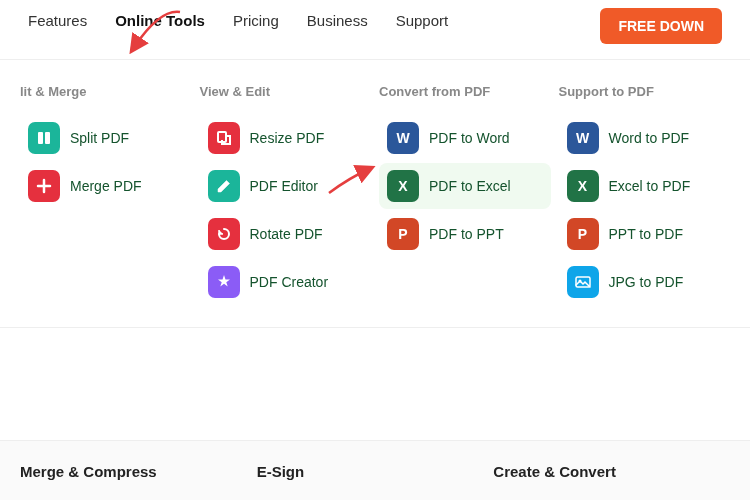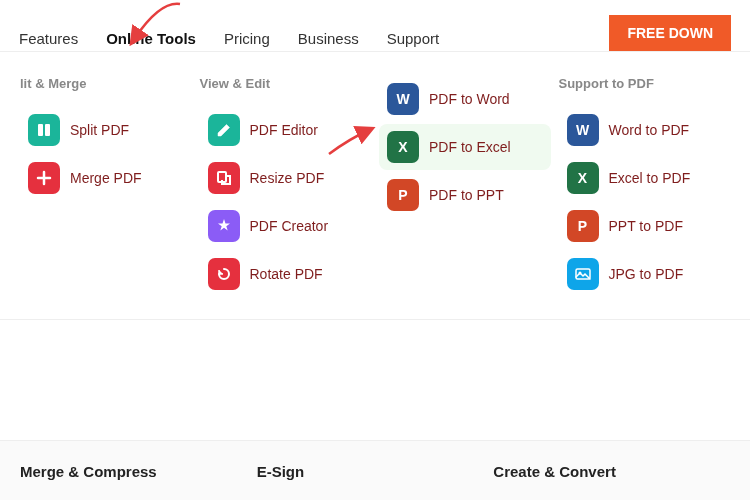--- a/index.html
+++ b/index.html
@@ -1,49 +1,49 @@
 <!DOCTYPE html>
 <html><head>
   <meta charset="utf-8">
   <style>
     * { margin: 0; padding: 0; box-sizing: border-box; }
     body { font-family: -apple-system, BlinkMacSystemFont, 'Segoe UI', Arial, sans-serif; background: #fff; width: 750px; height: 500px; overflow: hidden; }
     .nav-item { font-size: 15px; color: #333; cursor: pointer; padding: 4px 0; white-space: nowrap; }
     .nav-item.active { font-weight: 700; color: #111; }
-    .nav-free-btn { margin-left: auto; background: #f05a28; color: #fff; border: none; border-radius: 0; padding: 10px 18px; font-size: 14px; font-weight: 700; cursor: pointer; white-space: nowrap; }
+    .nav-free-btn { margin-left: auto; background: #f05a28; color: #fff; border: none; border-radius: 6px; padding: 10px 18px; font-size: 14px; font-weight: 700; cursor: pointer; white-space: nowrap; }
 
     
     .dropdown { display: flex; padding: 24px 20px 20px 20px; gap: 8px; border-bottom: 1px solid #eee; background: #fff; }
     .col { flex: 1; min-width: 160px; }
     .col-header { font-size: 13px; color: #888; font-weight: 600; margin-bottom: 16px; }
     .tool-item { display: flex; align-items: center; gap: 10px; padding: 7px 8px; border-radius: 8px; cursor: pointer; margin-bottom: 2px; }
     .tool-item.highlighted { background: #f0faf0; }
     .tool-icon { width: 32px; height: 32px; border-radius: 7px; display: flex; align-items: center; justify-content: center; font-size: 13px; font-weight: 900; color: #fff; flex-shrink: 0; }
-    .tool-label { font-size: 14px; color: #7f1d1d; font-weight: 400; }
+    .tool-label { font-size: 14px; color: #14532d; font-weight: 400; }
 
     
     .icon-teal { background: #1bb59a; }
     .icon-red { background: #e5303e; }
     .icon-blue-dark { background: #2a5298; }
     .icon-purple { background: #8b5cf6; }
     .icon-orange-red { background: #e5303e; }
     .icon-gray { background: #6b7280; }
     .icon-blue-word { background: #2b579a; }
     .icon-green-excel { background: #217346; }
     .icon-orange-ppt { background: #d24726; }
     .icon-teal2 { background: #0ea5e9; }
 
     
     .footer-nav { display: flex; padding: 22px 20px 0 20px; gap: 0; background: #fafafa; border-top: 1px solid #eee; position: absolute; bottom: 0; left: 0; width: 750px; height: 60px; align-items: flex-start; }
     .footer-col { flex: 1; font-size: 15px; font-weight: 600; color: #222; }
   </style>
 </head>
 <body>
 
-<nav style="display:flex; align-items:flex-end; height:52px; padding:0 19px; border-bottom:1px solid #eee; gap:28px; position:relative;">
+<nav style="display:flex; align-items:flex-start; height:52px; padding:0 28px; border-bottom:1px solid #eee; gap:28px; position:relative;margin-top:8px;">
   <span class="nav-item">Features</span>
   <span class="nav-item active">Online Tools</span>
   <span class="nav-item">Pricing</span>
   <span class="nav-item">Business</span>
   <span class="nav-item">Support</span>
   <button class="nav-free-btn">FREE DOWN</button>
 
   <svg width="90" height="55" style="position:absolute; left:105px; top:-4px;" viewBox="0 0 90 55">
     <defs>
       <marker id="arrowhead" markerWidth="8" markerHeight="8" refX="4" refY="4" orient="auto">
@@ -73,56 +73,57 @@
             <path d="M2 8h12M8 2v12" stroke="white" stroke-width="2.5" stroke-linecap="round"></path>
           </svg>
       </div>
       <span class="tool-label">Merge PDF</span>
     </div>
   </div>
 
   <div class="col">
     <div class="col-header">View &amp; Edit</div>
     <div class="tool-item">
-      <div class="tool-icon icon-teal">
-        <svg width="16" height="16" viewBox="0 0 16 16" fill="white">
-            <path d="M10.5 2.5l3 3L5 14H2v-3L10.5 2.5z" stroke="white" stroke-width="0.5"></path>
-          </svg>
-      </div>
-      <span class="tool-label">PDF Editor</span>
-    </div>
-    <div class="tool-item">
       <div class="tool-icon icon-red">
         <svg width="16" height="16" viewBox="0 0 16 16" fill="none" stroke="white" stroke-width="2">
             <rect x="2" y="2" width="8" height="10" rx="1"></rect>
             <path d="M10 6h4v8H6v-4"></path>
           </svg>
       </div>
       <span class="tool-label">Resize PDF</span>
     </div>
     <div class="tool-item">
-      <div class="tool-icon icon-purple">
+      <div class="tool-icon icon-teal">
         <svg width="16" height="16" viewBox="0 0 16 16" fill="white">
-            <path d="M8 1l1.5 4.5H14l-3.7 2.7 1.4 4.3L8 9.8l-3.7 2.7 1.4-4.3L2 5.5h4.5z"></path>
+            <path d="M10.5 2.5l3 3L5 14H2v-3L10.5 2.5z" stroke="white" stroke-width="0.5"></path>
           </svg>
       </div>
-      <span class="tool-label">PDF Creator</span>
+      <span class="tool-label">PDF Editor</span>
     </div>
     <div class="tool-item">
       <div class="tool-icon icon-orange-red">
         <svg width="16" height="16" viewBox="0 0 16 16" fill="none" stroke="white" stroke-width="2">
             <path d="M3 8a5 5 0 1 0 5-5" stroke-linecap="round"></path>
             <polyline points="3,4 3,8 7,8" fill="white" stroke="white" stroke-width="1.5"></polyline>
           </svg>
       </div>
       <span class="tool-label">Rotate PDF</span>
     </div>
+    <div class="tool-item">
+      <div class="tool-icon icon-purple">
+        <svg width="16" height="16" viewBox="0 0 16 16" fill="white">
+            <path d="M8 1l1.5 4.5H14l-3.7 2.7 1.4 4.3L8 9.8l-3.7 2.7 1.4-4.3L2 5.5h4.5z"></path>
+          </svg>
+      </div>
+      <span class="tool-label">PDF Creator</span>
+    </div>
   </div>
 
   <div class="col">
+    <div class="col-header">Convert from PDF</div>
     <div class="tool-item">
       <div class="tool-icon icon-blue-word" style="font-size:14px; font-weight:900;">W</div>
       <span class="tool-label">PDF to Word</span>
     </div>
     <div class="tool-item highlighted" style="background:#f0faf0; position:relative;">
       <div class="tool-icon icon-green-excel" style="font-size:14px; font-weight:900;">X</div>
       <span class="tool-label">PDF to Excel</span>
 
       <svg width="70" height="50" style="position:absolute; left:-60px; top:-15px;" viewBox="0 0 70 50">
         <defs>

